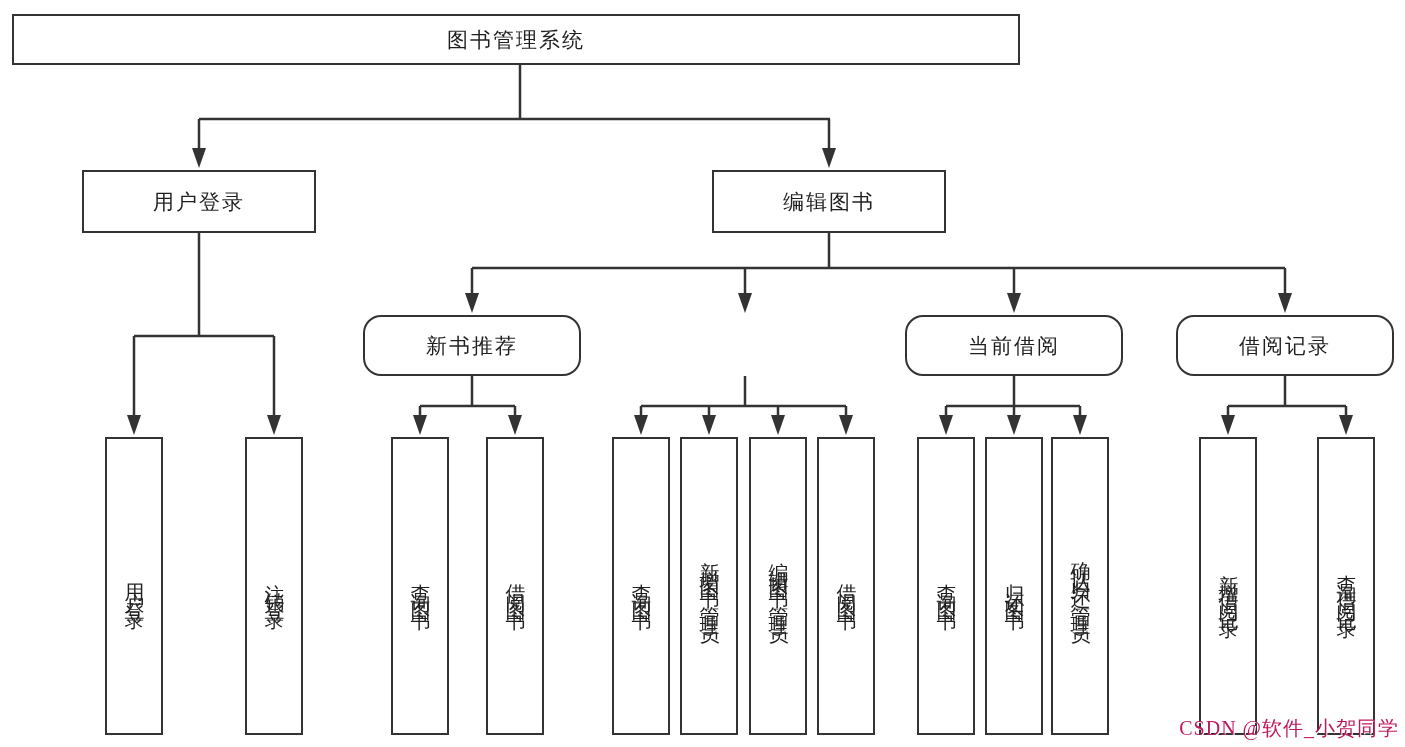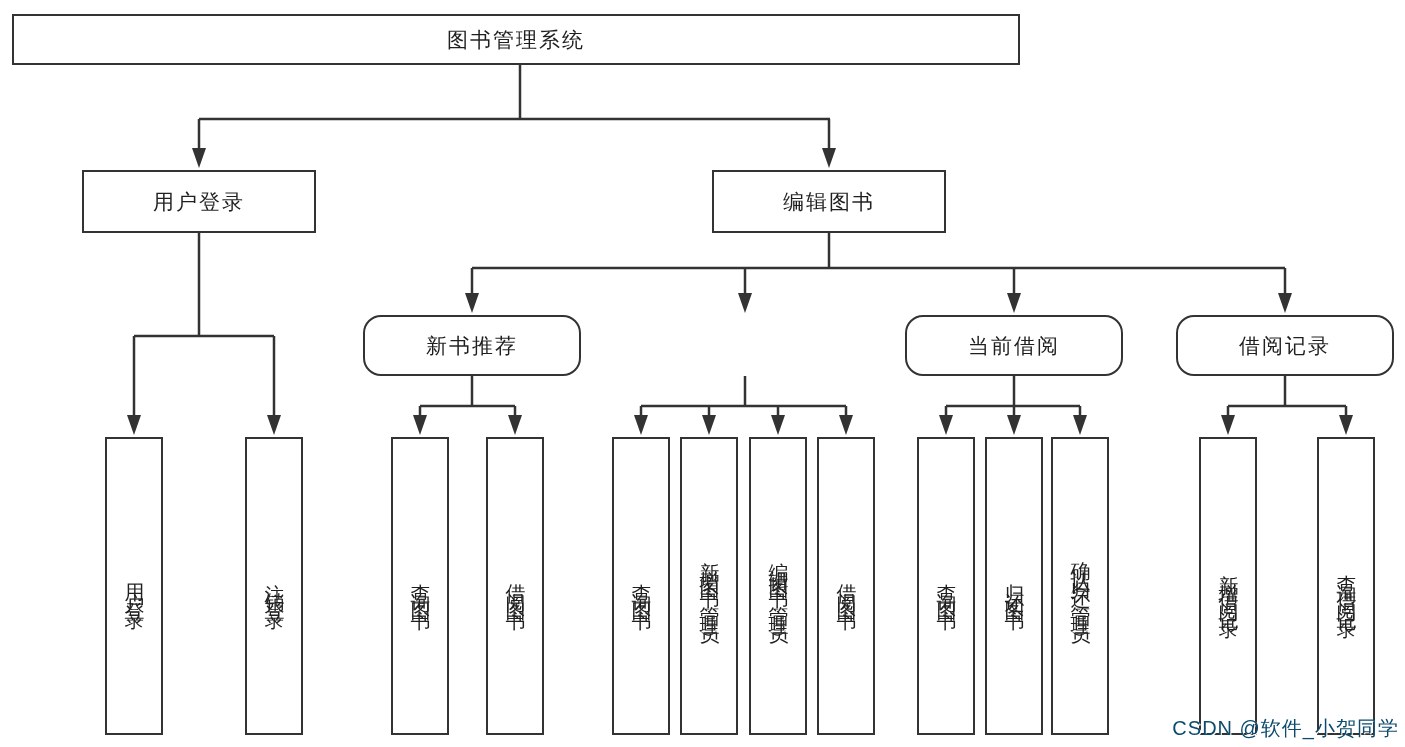--- a/index.html
+++ b/index.html
@@ -59,24 +59,25 @@
     line-height: 53px;
     font-size: 20px;
     letter-spacing: 9px;
     color: #1f1f1f;
   }
   .watermark {
     position: absolute;
     right: 6px;
     bottom: 5px;
     font-size: 20px;
-    color: #0c4a6e;
+    color: #be185d;
     letter-spacing: 1px;
     text-shadow: 1px 1px 0 #ffffff;
     z-index: 5;
+    font-family: Liberation Serif, serif;
   }
 </style>
 </head>
 <body>
 
 <div class="stage">
 
   <svg class="wires" viewBox="0 0 1405 747" xmlns="http://www.w3.org/2000/svg">
 
     <g>

